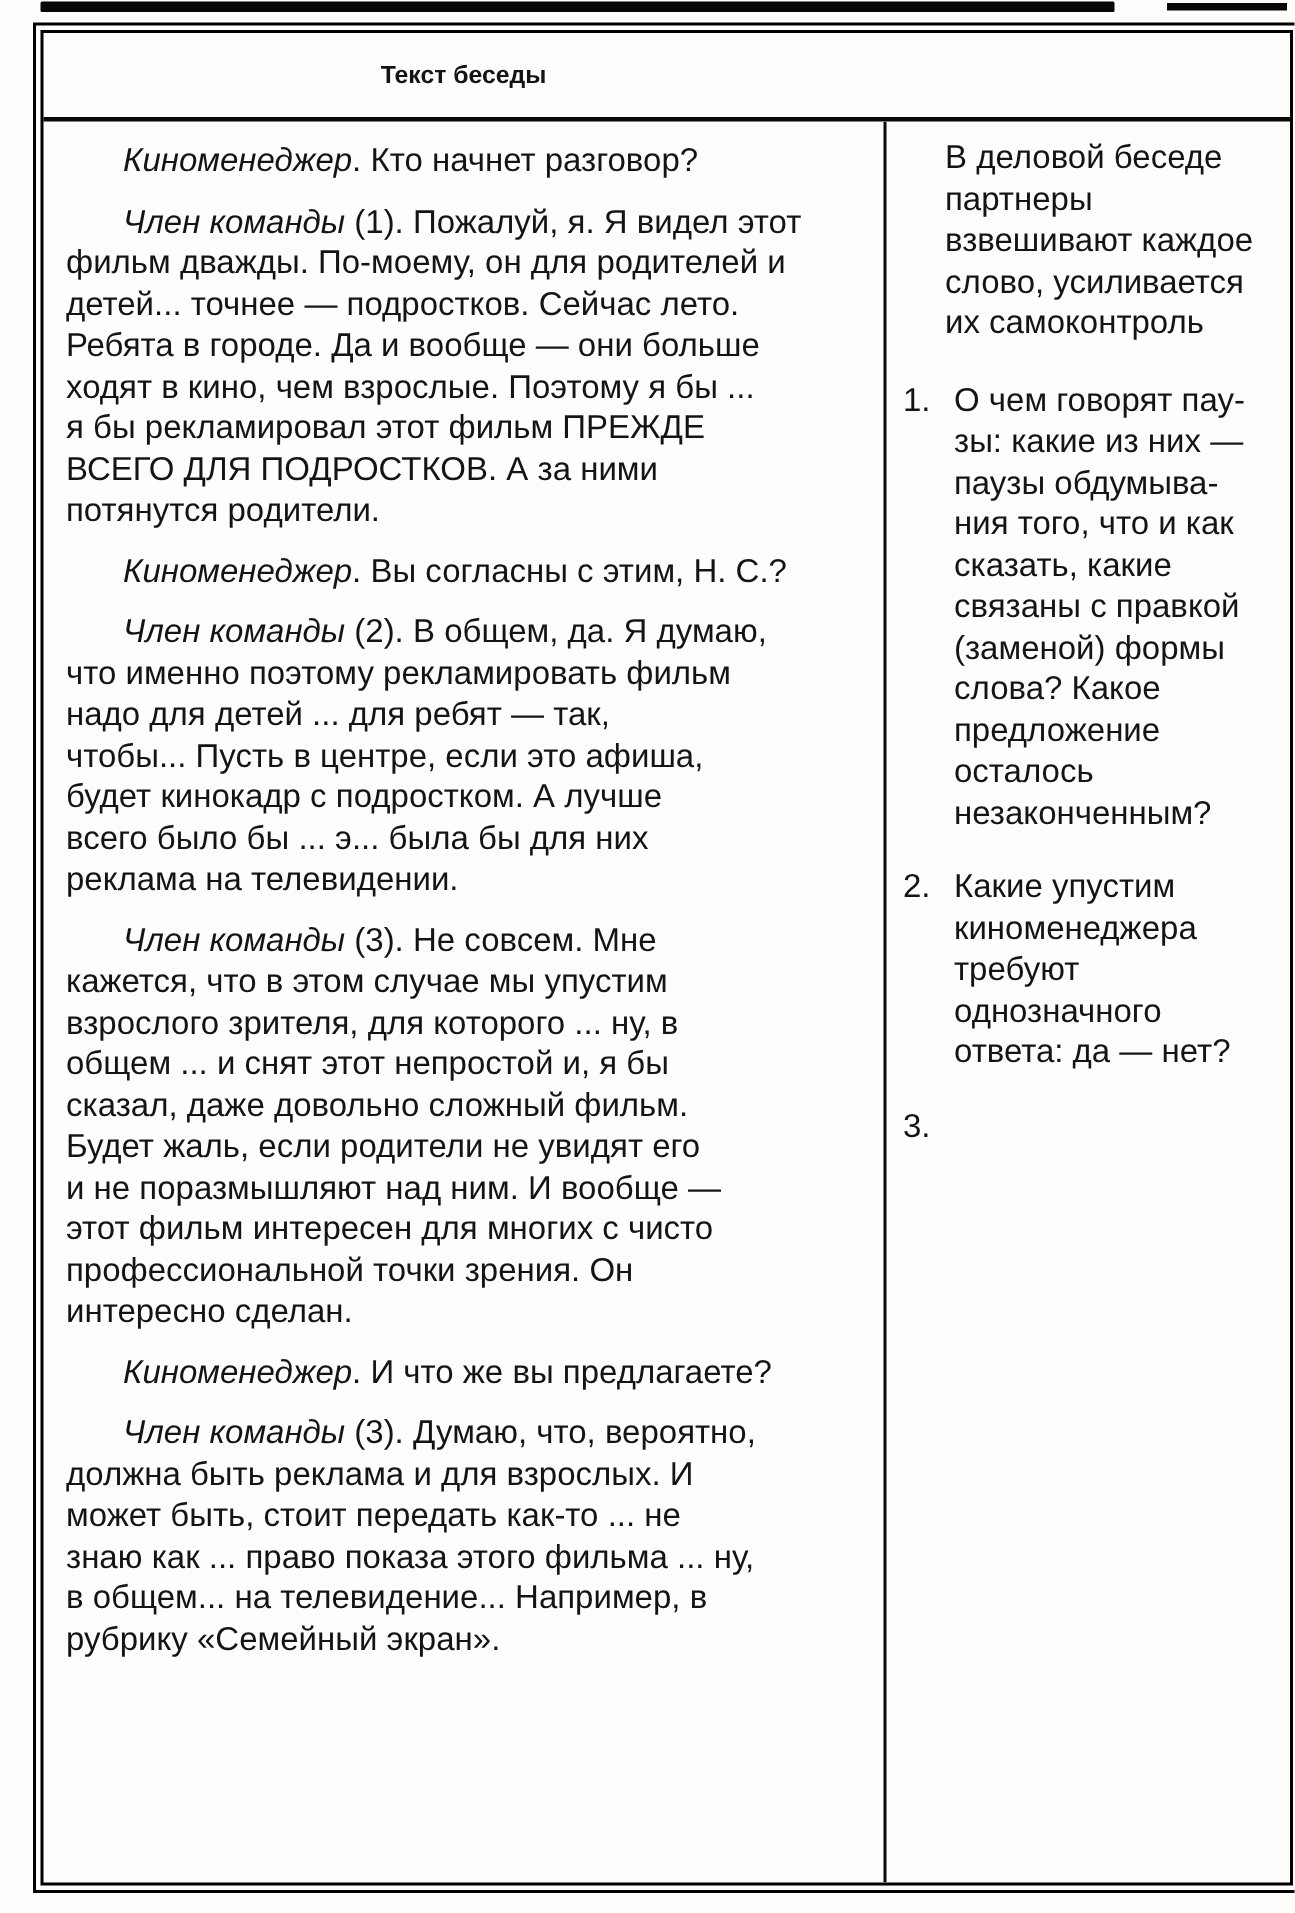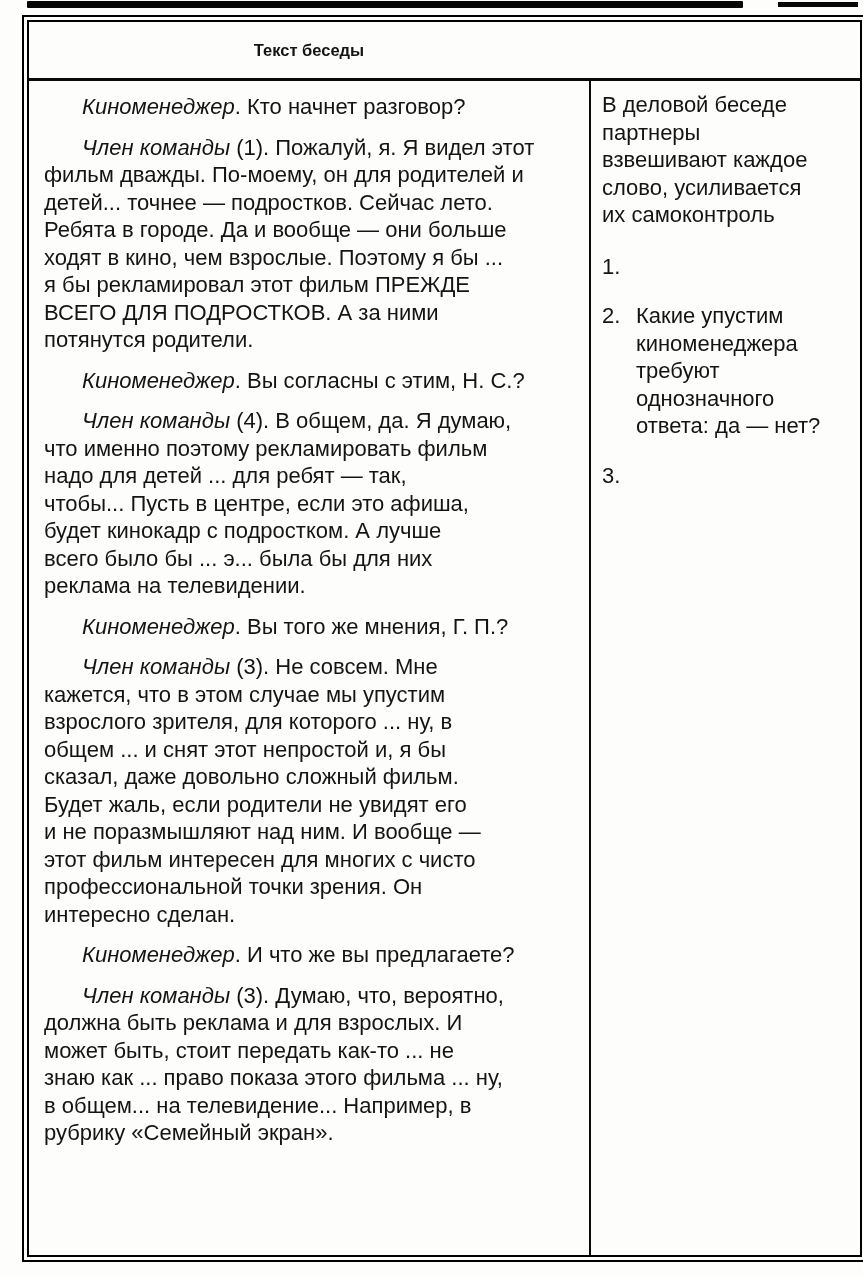--- a/index.html
+++ b/index.html
@@ -36,21 +36,21 @@
     text-align:center;white-space:pre-line;
   }
   .dialogue-col{padding:12px 6px 4px 15px;}
   .comments-col{padding:10px 4px 4px 11px;}
   .para{
     margin:0 0 13px 0;
     font-size:22px;line-height:27.5px;
     white-space:pre-line;
   }
   .speaker{font-style:italic;margin-left:38px;}
-  .intro{margin-bottom:24px;}
+  .intro{margin-bottom:24px;margin-left:28px;}
   .list-item{
     display:flex;
     margin:0 0 22px 0;
     font-size:22px;line-height:27.5px;
   }
   .num{flex:0 0 34px;width:34px;}
   .item-text{white-space:pre-line;flex:1;}
   .item-italic{}
 </style>
 </head>
@@ -74,28 +74,27 @@
         <p class="para"><span class="speaker">Киноменеджер</span><span>. Кто начнет разговор?</span></p>
         <p class="para"><span class="speaker">Член команды</span><span> (1). Пожалуй, я. Я видел этот
 фильм дважды. По-моему, он для родителей и
 детей... точнее — подростков. Сейчас лето.
 Ребята в городе. Да и вообще — они больше
 ходят в кино, чем взрослые. Поэтому я бы ...
 я бы рекламировал этот фильм ПРЕЖДЕ
 ВСЕГО ДЛЯ ПОДРОСТКОВ. А за ними
 потянутся родители.</span></p>
         <p class="para"><span class="speaker">Киноменеджер</span><span>. Вы согласны с этим, Н. С.?</span></p>
-        <p class="para"><span class="speaker">Член команды</span><span> (4). В общем, да. Я думаю,
+        <p class="para"><span class="speaker">Член команды</span><span> (2). В общем, да. Я думаю,
 что именно поэтому рекламировать фильм
 надо для детей ... для ребят — так,
 чтобы... Пусть в центре, если это афиша,
 будет кинокадр с подростком. А лучше
 всего было бы ... э... была бы для них
 реклама на телевидении.</span></p>
-        <p class="para"><span class="speaker">Киноменеджер</span><span>. Вы того же мнения, Г. П.?</span></p>
         <p class="para"><span class="speaker">Член команды</span><span> (3). Не совсем. Мне
 кажется, что в этом случае мы упустим
 взрослого зрителя, для которого ... ну, в
 общем ... и снят этот непростой и, я бы
 сказал, даже довольно сложный фильм.
 Будет жаль, если родители не увидят его
 и не поразмышляют над ним. И вообще —
 этот фильм интересен для многих с чисто
 профессиональной точки зрения. Он
 интересно сделан.</span></p>
@@ -110,20 +109,31 @@
 
       <div class="right-cell comments-col">
         <p class="para intro">В деловой беседе
 партнеры
 взвешивают каждое
 слово, усиливается
 их самоконтроль</p>
 
         <div class="list-item">
           <span class="num">1.</span>
+          <span class="item-text">О чем говорят пау-
+зы: какие из них —
+паузы обдумыва-
+ния того, что и как
+сказать, какие
+связаны с правкой
+(заменой) формы
+слова? Какое
+предложение
+осталось
+незаконченным?</span>
         </div>
 
         <div class="list-item">
           <span class="num">2.</span>
           <span class="item-text"><span>Какие упустим
 киноменеджера
 требуют
 однозначного
 ответа: </span><span class="item-italic">да — нет</span><span>?</span></span>
         </div>

